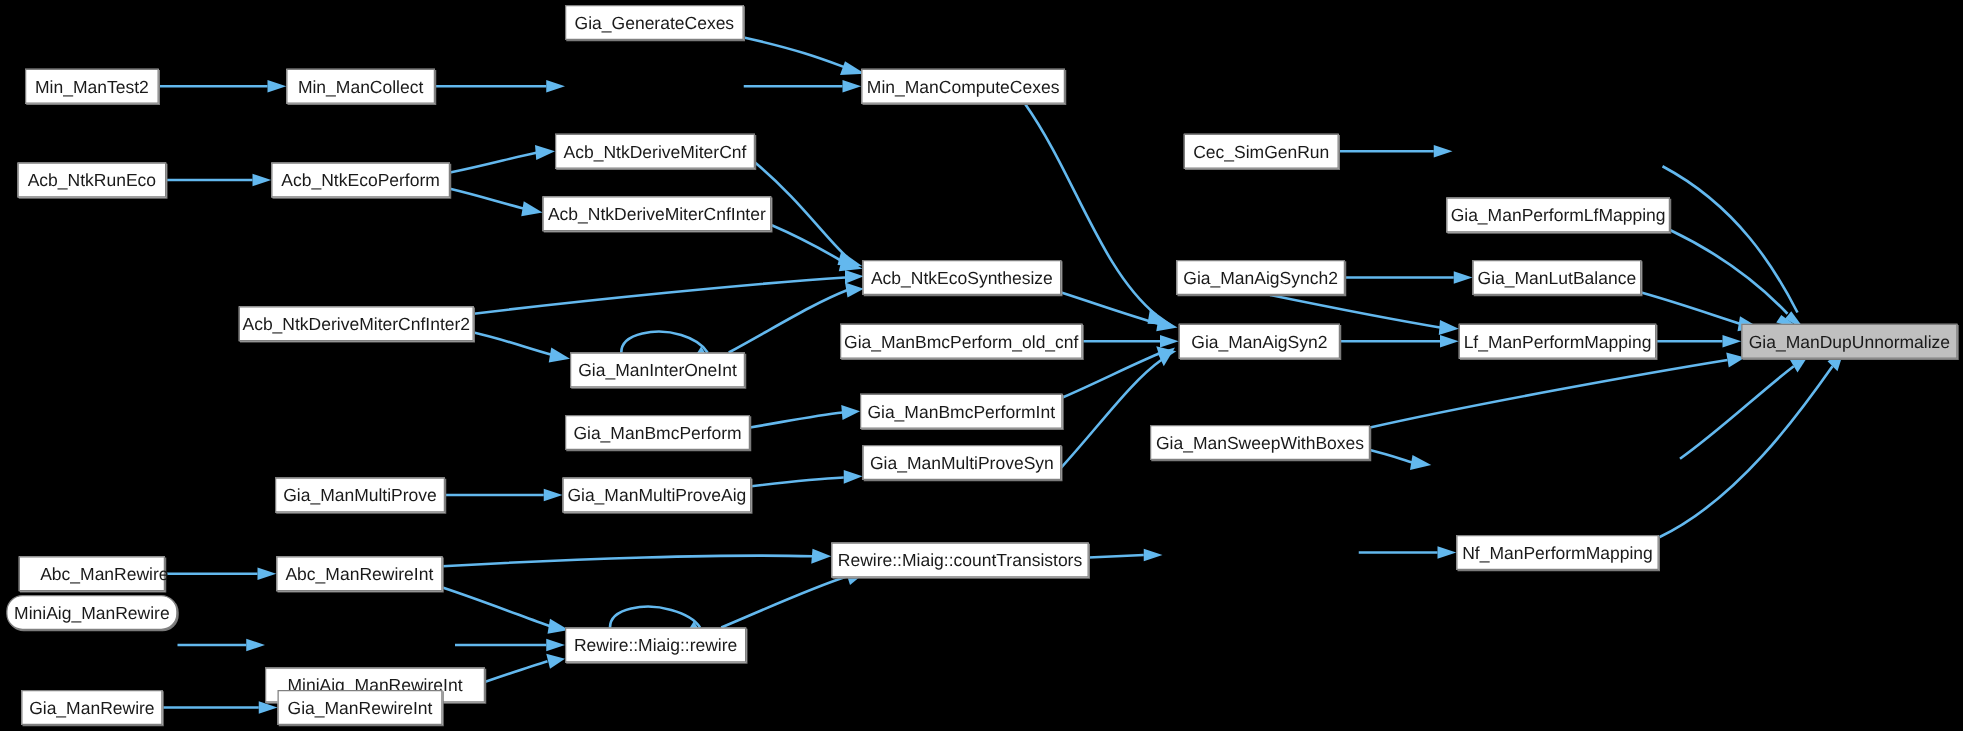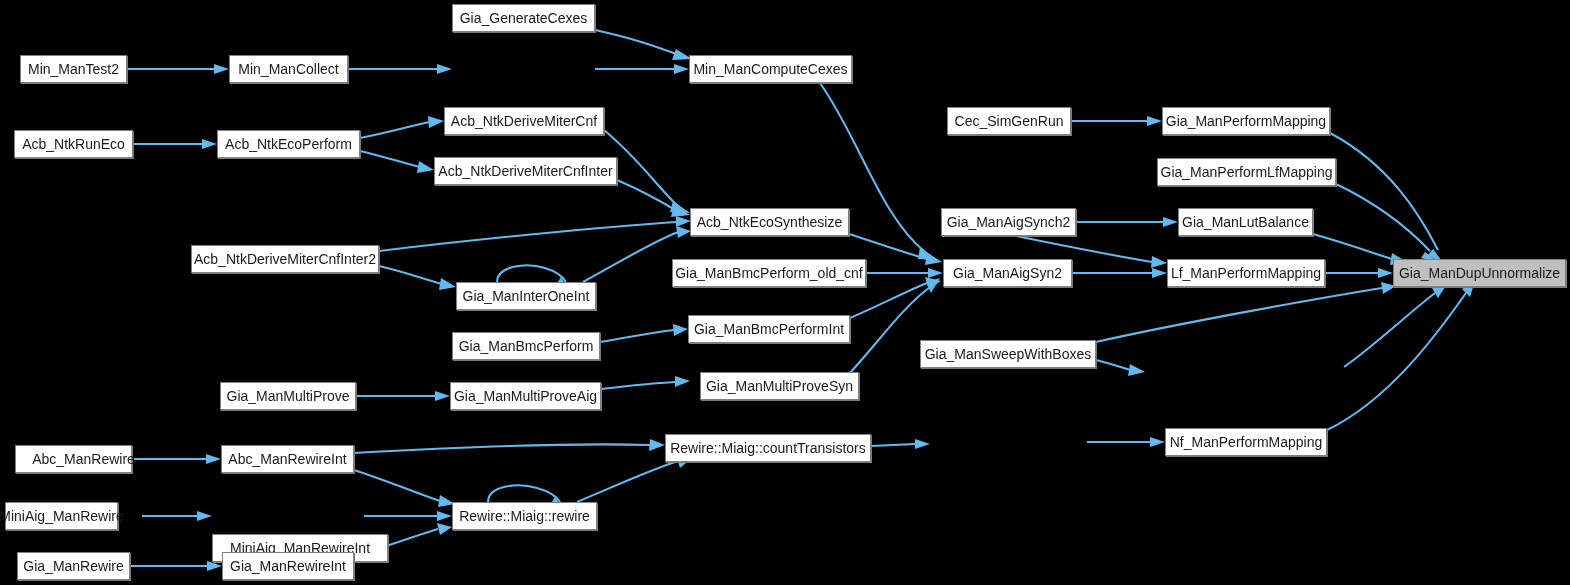--- a/index.html
+++ b/index.html
@@ -152,43 +152,42 @@
     <path d="M1087,442 L1150,442"></path>
       <polygon points="1150,437 1165,442 1150,447"></polygon>
   </svg>
 
   <div class="node" style="left:452px;top:4px;width:143px;height:28px;">Gia_GenerateCexes</div>
   <div class="node" style="left:20px;top:55px;width:107px;height:28px;">Min_ManTest2</div>
   <div class="node" style="left:229px;top:55px;width:119px;height:28px;">Min_ManCollect</div>
   <div class="node" style="left:689px;top:55px;width:163px;height:28px;">Min_ManComputeCexes</div>
   <div class="node" style="left:444px;top:107px;width:160px;height:28px;">Acb_NtkDeriveMiterCnf</div>
   <div class="node" style="left:947px;top:107px;width:124px;height:28px;">Cec_SimGenRun</div>
-  <div class="node" style="left:1162px;top:107px;width:168px;height:28px;">Gia_ManPerformMapping</div>
   <div class="node" style="left:14px;top:130px;width:119px;height:28px;">Acb_NtkRunEco</div>
   <div class="node" style="left:217px;top:130px;width:143px;height:28px;">Acb_NtkEcoPerform</div>
   <div class="node" style="left:434px;top:157px;width:183px;height:28px;">Acb_NtkDeriveMiterCnfInter</div>
   <div class="node" style="left:1157px;top:158px;width:179px;height:28px;">Gia_ManPerformLfMapping</div>
   <div class="node" style="left:690px;top:208px;width:159px;height:28px;">Acb_NtkEcoSynthesize</div>
   <div class="node" style="left:941px;top:208px;width:135px;height:28px;">Gia_ManAigSynch2</div>
   <div class="node" style="left:1178px;top:208px;width:135px;height:28px;">Gia_ManLutBalance</div>
   <div class="node" style="left:191px;top:245px;width:188px;height:28px;">Acb_NtkDeriveMiterCnfInter2</div>
   <div class="node" style="left:672px;top:259px;width:194px;height:28px;font-size:14px;">Gia_ManBmcPerform_old_cnf</div>
   <div class="node" style="left:943px;top:259px;width:129px;height:28px;">Gia_ManAigSyn2</div>
   <div class="node" style="left:1167px;top:259px;width:158px;height:28px;">Lf_ManPerformMapping</div>
   <div class="node highlight" style="left:1393px;top:259px;width:173px;height:28px;">Gia_ManDupUnnormalize</div>
   <div class="node" style="left:456px;top:282px;width:140px;height:28px;">Gia_ManInterOneInt</div>
   <div class="node" style="left:688px;top:315px;width:162px;height:28px;">Gia_ManBmcPerformInt</div>
   <div class="node" style="left:452px;top:332px;width:148px;height:28px;">Gia_ManBmcPerform</div>
   <div class="node" style="left:920px;top:340px;width:176px;height:28px;">Gia_ManSweepWithBoxes</div>
-  <div class="node" style="left:690px;top:372px;width:159px;height:28px;margin-left:10px;">Gia_ManMultiProveSyn</div>
+  <div class="node" style="left:690px;top:356px;width:159px;height:28px;">Gia_ManMultiProveSyn</div>
   <div class="node" style="left:220px;top:382px;width:136px;height:28px;">Gia_ManMultiProve</div>
   <div class="node" style="left:450px;top:382px;width:151px;height:28px;">Gia_ManMultiProveAig</div>
   <div class="node" style="left:665px;top:434px;width:206px;height:28px;">Rewire::Miaig::countTransistors</div>
   <div class="node" style="left:1165px;top:428px;width:162px;height:28px;">Nf_ManPerformMapping</div>
   <div class="node" style="left:15px;top:445px;width:117px;height:28px;padding-left:20px;">Abc_ManRewire</div>
   <div class="node" style="left:221px;top:445px;width:133px;height:28px;">Abc_ManRewireInt</div>
-  <div class="node" style="left:5px;top:502px;width:113px;height:28px;">MiniAig_ManRewire</div>
+  <div class="node" style="left:5px;top:476px;width:137px;height:28px;border-radius:13px;">MiniAig_ManRewire</div>
   <div class="node" style="left:212px;top:502px;width:176px;height:28px;margin-top:32px;">MiniAig_ManRewireInt</div>
   <div class="node" style="left:452px;top:502px;width:145px;height:28px;">Rewire::Miaig::rewire</div>
   <div class="node" style="left:17px;top:552px;width:113px;height:28px;">Gia_ManRewire</div>
   <div class="node" style="left:222px;top:552px;width:132px;height:28px;">Gia_ManRewireInt</div>
 
 </div>
 
 </body></html>

